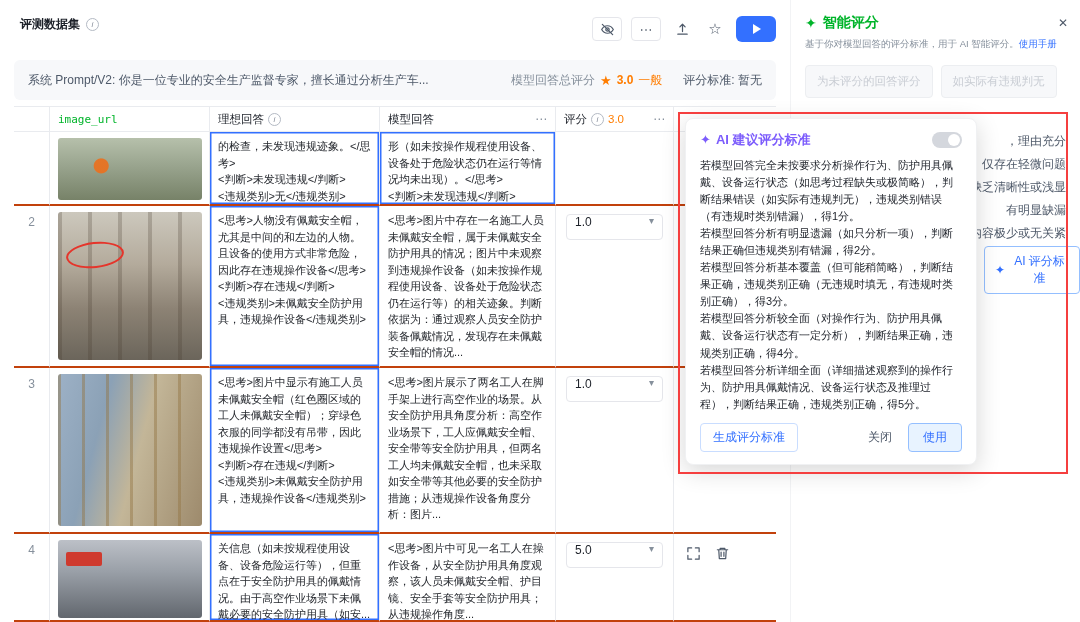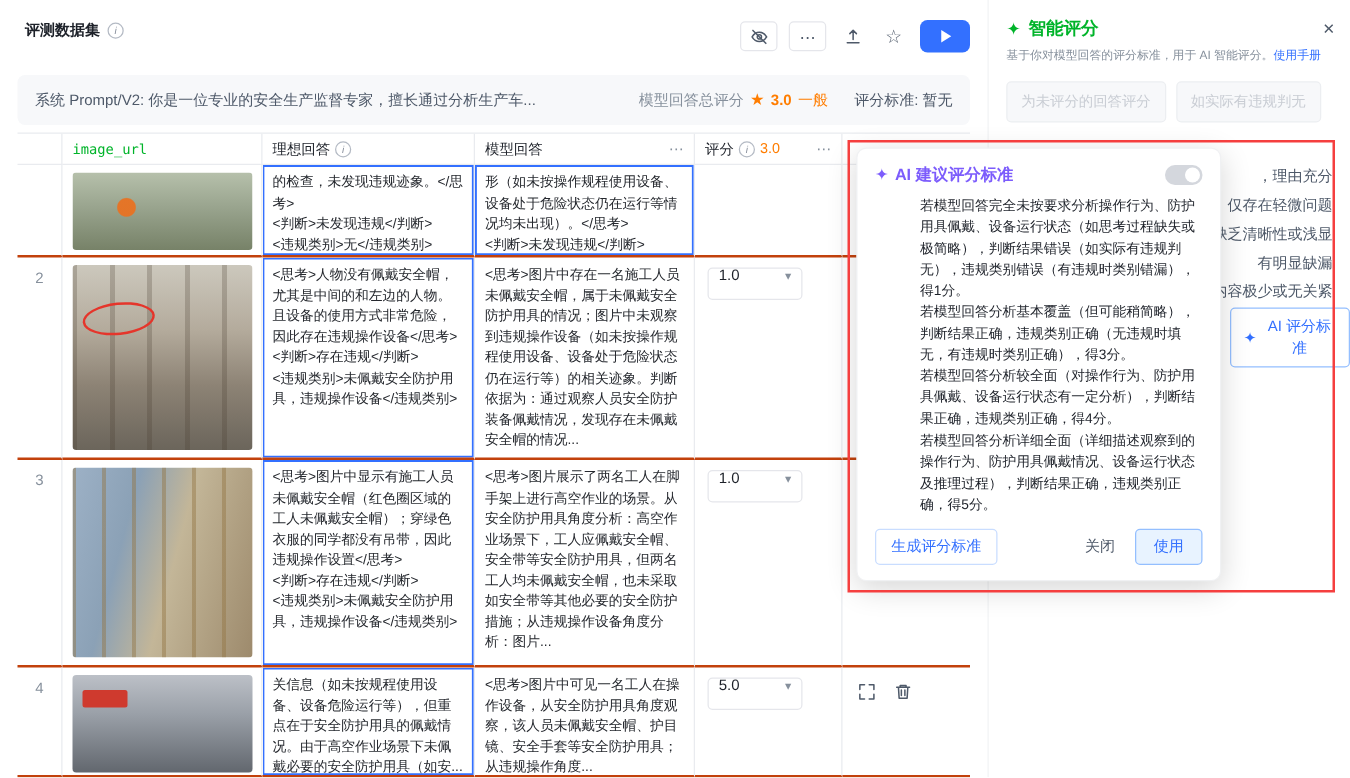--- a/index.html
+++ b/index.html
@@ -59,22 +59,22 @@
         repeating-linear-gradient(90deg, rgba(70,58,45,.25) 0 4px, rgba(0,0,0,0) 4px 30px),
         linear-gradient(180deg,#ccc8bd 0%,#b4ab9c 35%,#8d8375 65%,#6b655b 100%); }
   .red-circle { position:absolute; left:8px; top:30px; width:58px; height:26px; border:2px solid #e5352b;
                 border-radius:50%; transform:rotate(-6deg); }
   .p3 { height:152px; background:
         repeating-linear-gradient(90deg, rgba(146,116,66,.45) 0 3px, rgba(0,0,0,0) 3px 24px),
         linear-gradient(105deg,#9db1c6 0%,#8ba1b6 30%,#c3b698 55%,#9d8a6c 100%); }
   .p4 { height:78px; background:linear-gradient(180deg,#bcc0c7 0%,#9aa0a8 40%,#62676e 100%); }
   .red-sign { position:absolute; left:8px; top:12px; width:36px; height:14px; background:#cf3a2e; border-radius:2px; }
 
-  .score-dd { width:76px; height:26px; margin:8px 0 0 10px; display:flex; align-items:flex-end; justify-content:space-between;
-              padding:12px 8px; border:1px solid #e5e6eb; border-radius:4px; background:#fff; font-size:12px; color:#1d2129; cursor:pointer; }
+  .score-dd { width:97px; height:26px; margin:8px 0 0 10px; display:flex; align-items:flex-start; justify-content:space-between;
+              padding:0 8px; border:1px solid #e5e6eb; border-radius:4px; background:#fff; font-size:12px; color:#1d2129; cursor:pointer; }
   .score-dd .chev { color:#86909c; font-size:10px; }
   .row-actions { display:flex; gap:14px; padding:12px 0 0 12px; color:#4e5969; }
   .row-actions svg { cursor:pointer; }
 
   
   .right-panel { position:absolute; left:790px; top:0; width:290px; height:622px; background:#fff; border-left:1px solid #f2f3f5; }
   .rp-header { display:flex; align-items:center; padding:14px 12px 4px 14px; }
   .rp-sparkle { color:#00b42a; font-size:14px; margin-right:6px; }
   .rp-title { color:#00b42a; font-size:14px; font-weight:700; }
   .rp-close { margin-left:auto; color:#4e5969; font-size:12px; background:none; border:none; cursor:pointer; }
@@ -91,21 +91,21 @@
   .rp-ai-btn .spk { font-size:12px; }
 
   
   .modal { position:absolute; left:685px; top:118px; width:292px; background:#fff; border-radius:8px;
            box-shadow:0 6px 24px rgba(0,0,0,.16); border:1px solid #f0f1f3; padding:12px 14px; z-index:5; }
   .modal-header { display:flex; align-items:center; }
   .modal-title { color:#7c5cfc; font-size:13px; font-weight:700; }
   .modal-title .spk { margin-right:5px; }
   .toggle { margin-left:auto; width:30px; height:16px; border-radius:9px; background:#d4d7dd; position:relative; cursor:pointer; }
   .toggle::after { content:""; position:absolute; right:2px; top:2px; width:12px; height:12px; background:#fff; border-radius:50%; }
-  .modal-body { margin-top:8px; font-size:11px; line-height:1.55; color:#1d2129;margin-left:36px; }
+  .modal-body { margin-top:8px; font-size:11px; line-height:1.55; color:#1d2129; }
   .modal-footer { display:flex; align-items:center; margin-top:10px; }
   .generate-btn { border:1px solid #c9ddff; color:#3370ff; background:#fff; border-radius:4px; font-size:12px;
                   padding:5px 12px; cursor:pointer; }
   .close-btn { margin-left:auto; margin-right:16px; border:none; background:none; color:#4e5969; font-size:12px; cursor:pointer; }
   .use-btn { background:#e8f3ff; color:#3370ff; border:1px solid #94bfff; border-radius:4px; font-size:12px;
              padding:5px 14px; cursor:pointer; }
 
   
   .annotation { position:absolute; left:678px; top:112px; width:390px; height:362px; border:2px solid #f53f3f;
                 z-index:6; pointer-events:none; }
@@ -290,20 +290,21 @@
 
   <div class="modal">
     <div class="modal-header">
       <span class="modal-title">
         <span class="spk">✦</span><span>AI 建议评分标准</span>
       </span>
       <span class="toggle"></span>
     </div>
     <div class="modal-body">
       <p>若模型回答完全未按要求分析操作行为、防护用具佩戴、设备运行状态（如思考过程缺失或极简略），判断结果错误（如实际有违规判无），违规类别错误（有违规时类别错漏），得1分。</p>
+      <p>若模型回答分析有明显遗漏（如只分析一项），判断结果正确但违规类别有错漏，得2分。</p>
       <p>若模型回答分析基本覆盖（但可能稍简略），判断结果正确，违规类别正确（无违规时填无，有违规时类别正确），得3分。</p>
       <p>若模型回答分析较全面（对操作行为、防护用具佩戴、设备运行状态有一定分析），判断结果正确，违规类别正确，得4分。</p>
       <p>若模型回答分析详细全面（详细描述观察到的操作行为、防护用具佩戴情况、设备运行状态及推理过程），判断结果正确，违规类别正确，得5分。</p>
     </div>
     <div class="modal-footer">
       <button class="generate-btn">生成评分标准</button>
       <button class="close-btn">关闭</button>
       <button class="use-btn">使用</button>
     </div>
   </div>

